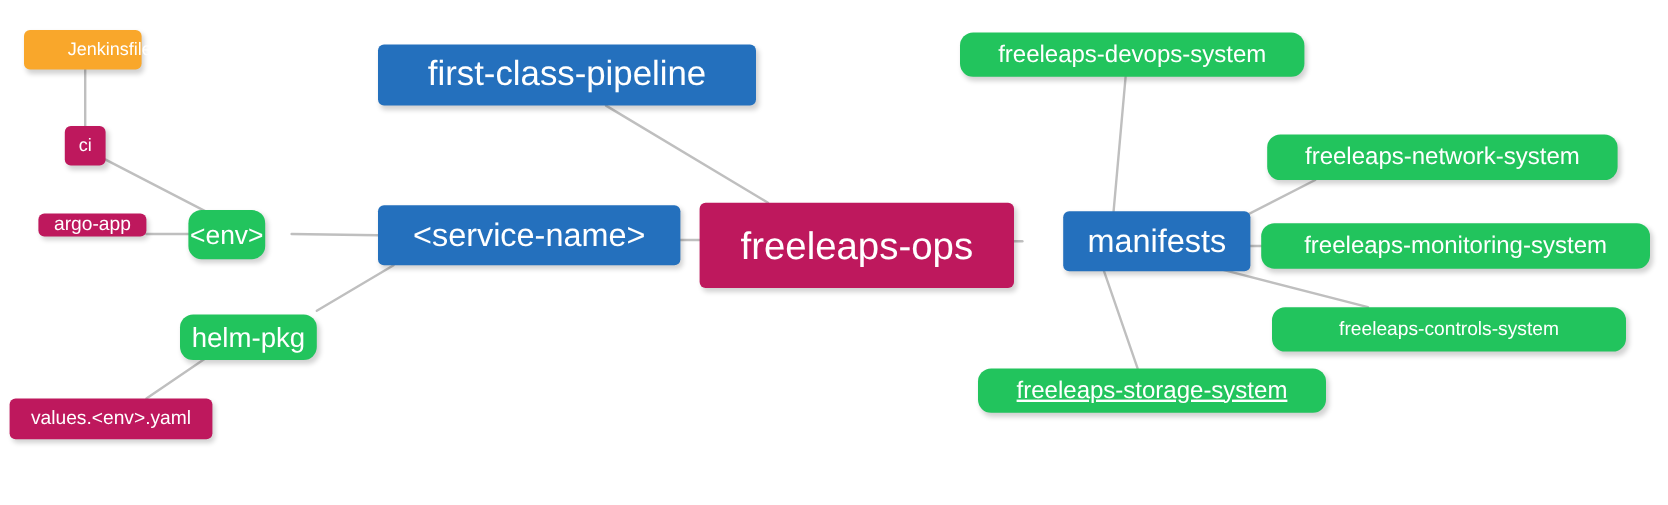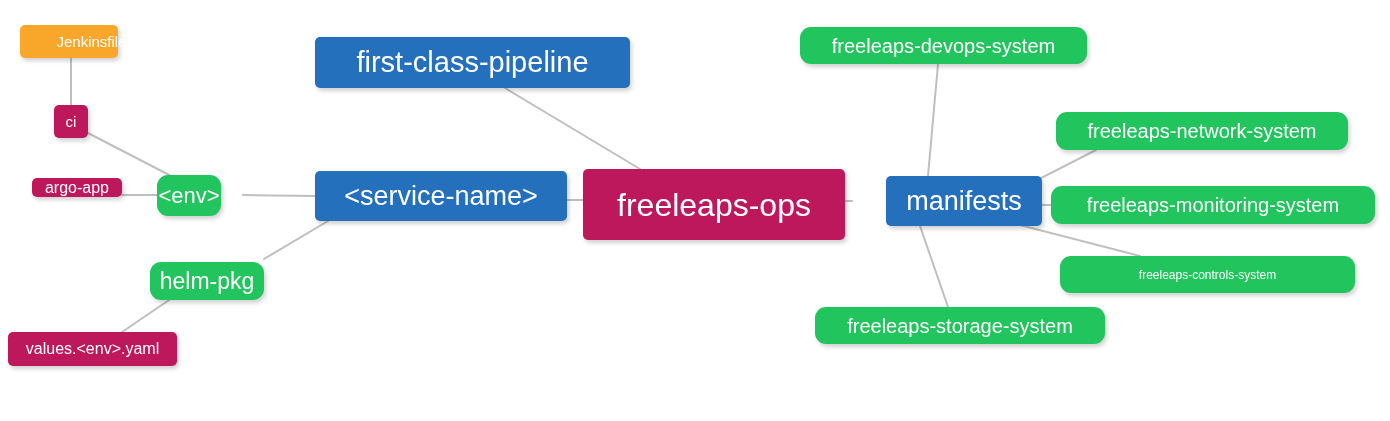--- a/index.html
+++ b/index.html
@@ -101,20 +101,20 @@
       </div>
       <div class="node c-green" style="left: 800px; top: 27px; width: 287px; height: 37px; font-size: 20px;">
         <span class="node-label">freeleaps-devops-system</span>
       </div>
       <div class="node c-green" style="left: 1056px; top: 112px; width: 292px; height: 38px; font-size: 20px; align-items: center;">
         <span class="node-label">freeleaps-network-system</span>
       </div>
       <div class="node c-green" style="left: 1051px; top: 186px; width: 324px; height: 38px; font-size: 20px; align-items: center;">
         <span class="node-label">freeleaps-monitoring-system</span>
       </div>
-      <div class="node c-green" style="left: 1060px; top: 256px; width: 295px; height: 37px; font-size: 12px;">
+      <div class="node c-green" style="left: 1060px; top: 256px; width: 295px; height: 37px; font-size: 16px;">
         <span class="node-label">freeleaps-controls-system</span>
       </div>
-      <div class="node c-green" style="left: 815px; top: 307px; width: 290px; height: 37px; font-size: 20px;">
+      <div class="node c-green" style="left: 815px; top: 307px; width: 290px; height: 37px; font-size: 20px; text-decoration: underline;">
         <span class="node-label">freeleaps-storage-system</span>
       </div>
     </div>
 </div>
 
 </body></html>

